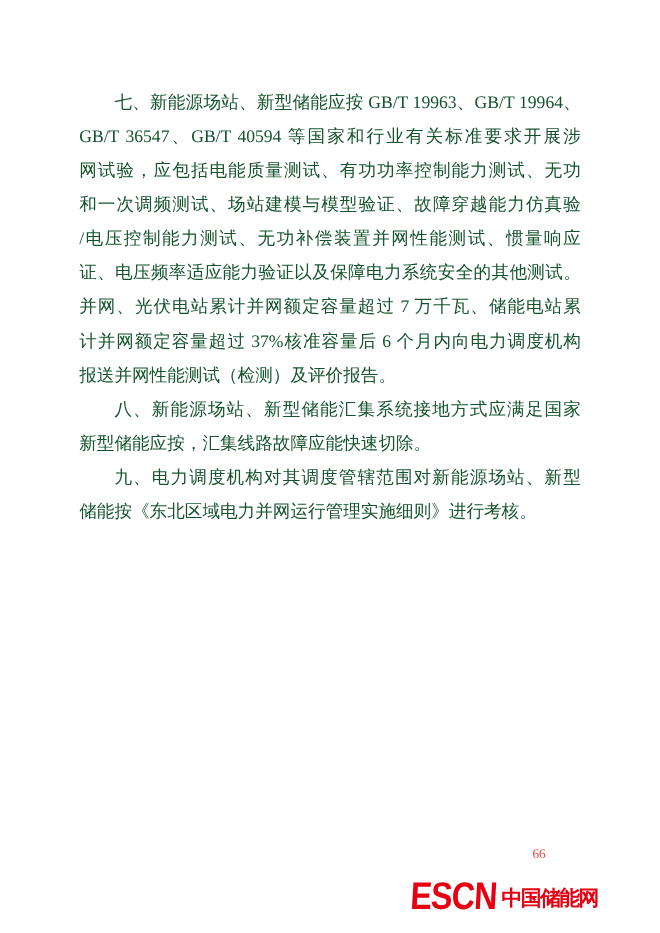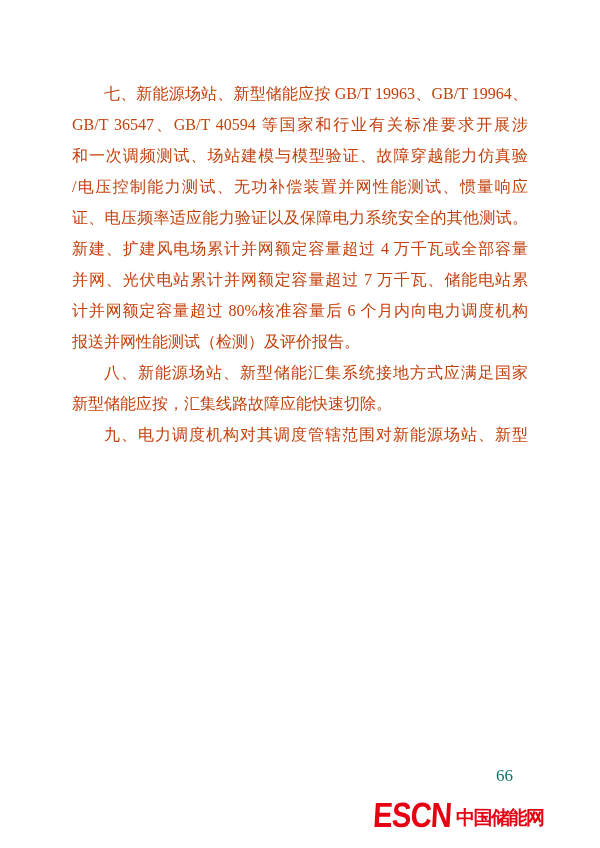--- a/index.html
+++ b/index.html
@@ -15,45 +15,45 @@
     inset: 0;
     background: #ffffff;
   }
   
   .doc-body {
     position: absolute;
     left: 72px;
     top: 78px;
     width: 456px;
     font-size: 16px;
-    color: #c2410c;
+    color: #14532d;
   }
   .doc-line {
     height: 31px;
     line-height: 31px;
     overflow: hidden;
     white-space: normal;
     text-align: justify;
     text-align-last: justify;
   }
   .doc-line.para-end {
     text-align: left;
     text-align-last: left;
   }
   .doc-line.indent {
     text-indent: 32px;
   }
   
   .page-number {
     position: absolute;
-    left: 496px;
+    left: 484px;
     top: 769px;
-    font-size: 17px;
+    font-size: 12px;
     line-height: 14px;
-    color: #0f766e;
+    color: #ef4444;
     font-family: "Liberation Serif", "DejaVu Serif", serif;
   }
   
   .logo {
     position: absolute;
     left: 372px;
     top: 799px;
     width: 216px;
     height: 38px;
     color: #e60012; 
@@ -82,30 +82,31 @@
   }
 </style>
 </head>
 <body>
 
 <div class="page">
 
   <div class="doc-body">
       <div class="doc-line indent">七、新能源场站、新型储能应按 GB/T 19963、GB/T 19964、</div>
       <div class="doc-line">GB/T 36547、GB/T 40594 等国家和行业有关标准要求开展涉</div>
+      <div class="doc-line">网试验，应包括电能质量测试、有功功率控制能力测试、无功</div>
       <div class="doc-line">和一次调频测试、场站建模与模型验证、故障穿越能力仿真验</div>
       <div class="doc-line">/电压控制能力测试、无功补偿装置并网性能测试、惯量响应</div>
       <div class="doc-line">证、电压频率适应能力验证以及保障电力系统安全的其他测试。</div>
-      <div class="doc-line">新建、扩建风电场累计并网额定容量超过 4 万千瓦或全部容量</div>
       <div class="doc-line">并网、光伏电站累计并网额定容量超过 7 万千瓦、储能电站累</div>
-      <div class="doc-line">计并网额定容量超过 80%核准容量后 6 个月内向电力调度机构</div>
+      <div class="doc-line">计并网额定容量超过 37%核准容量后 6 个月内向电力调度机构</div>
       <div class="doc-line para-end">报送并网性能测试（检测）及评价报告。</div>
       <div class="doc-line indent">八、新能源场站、新型储能汇集系统接地方式应满足国家</div>
       <div class="doc-line para-end">新型储能应按，汇集线路故障应能快速切除。</div>
       <div class="doc-line indent">九、电力调度机构对其调度管辖范围对新能源场站、新型</div>
+      <div class="doc-line para-end">储能按《东北区域电力并网运行管理实施细则》进行考核。</div>
     </div>
 
   <div class="page-number">66</div>
 
   <div class="logo" style="color: rgb(230, 0, 18);">
     <span class="logo-latin">ESCN</span>
     <span class="logo-cjk">中国储能网</span>
   </div>
 
 </div>

